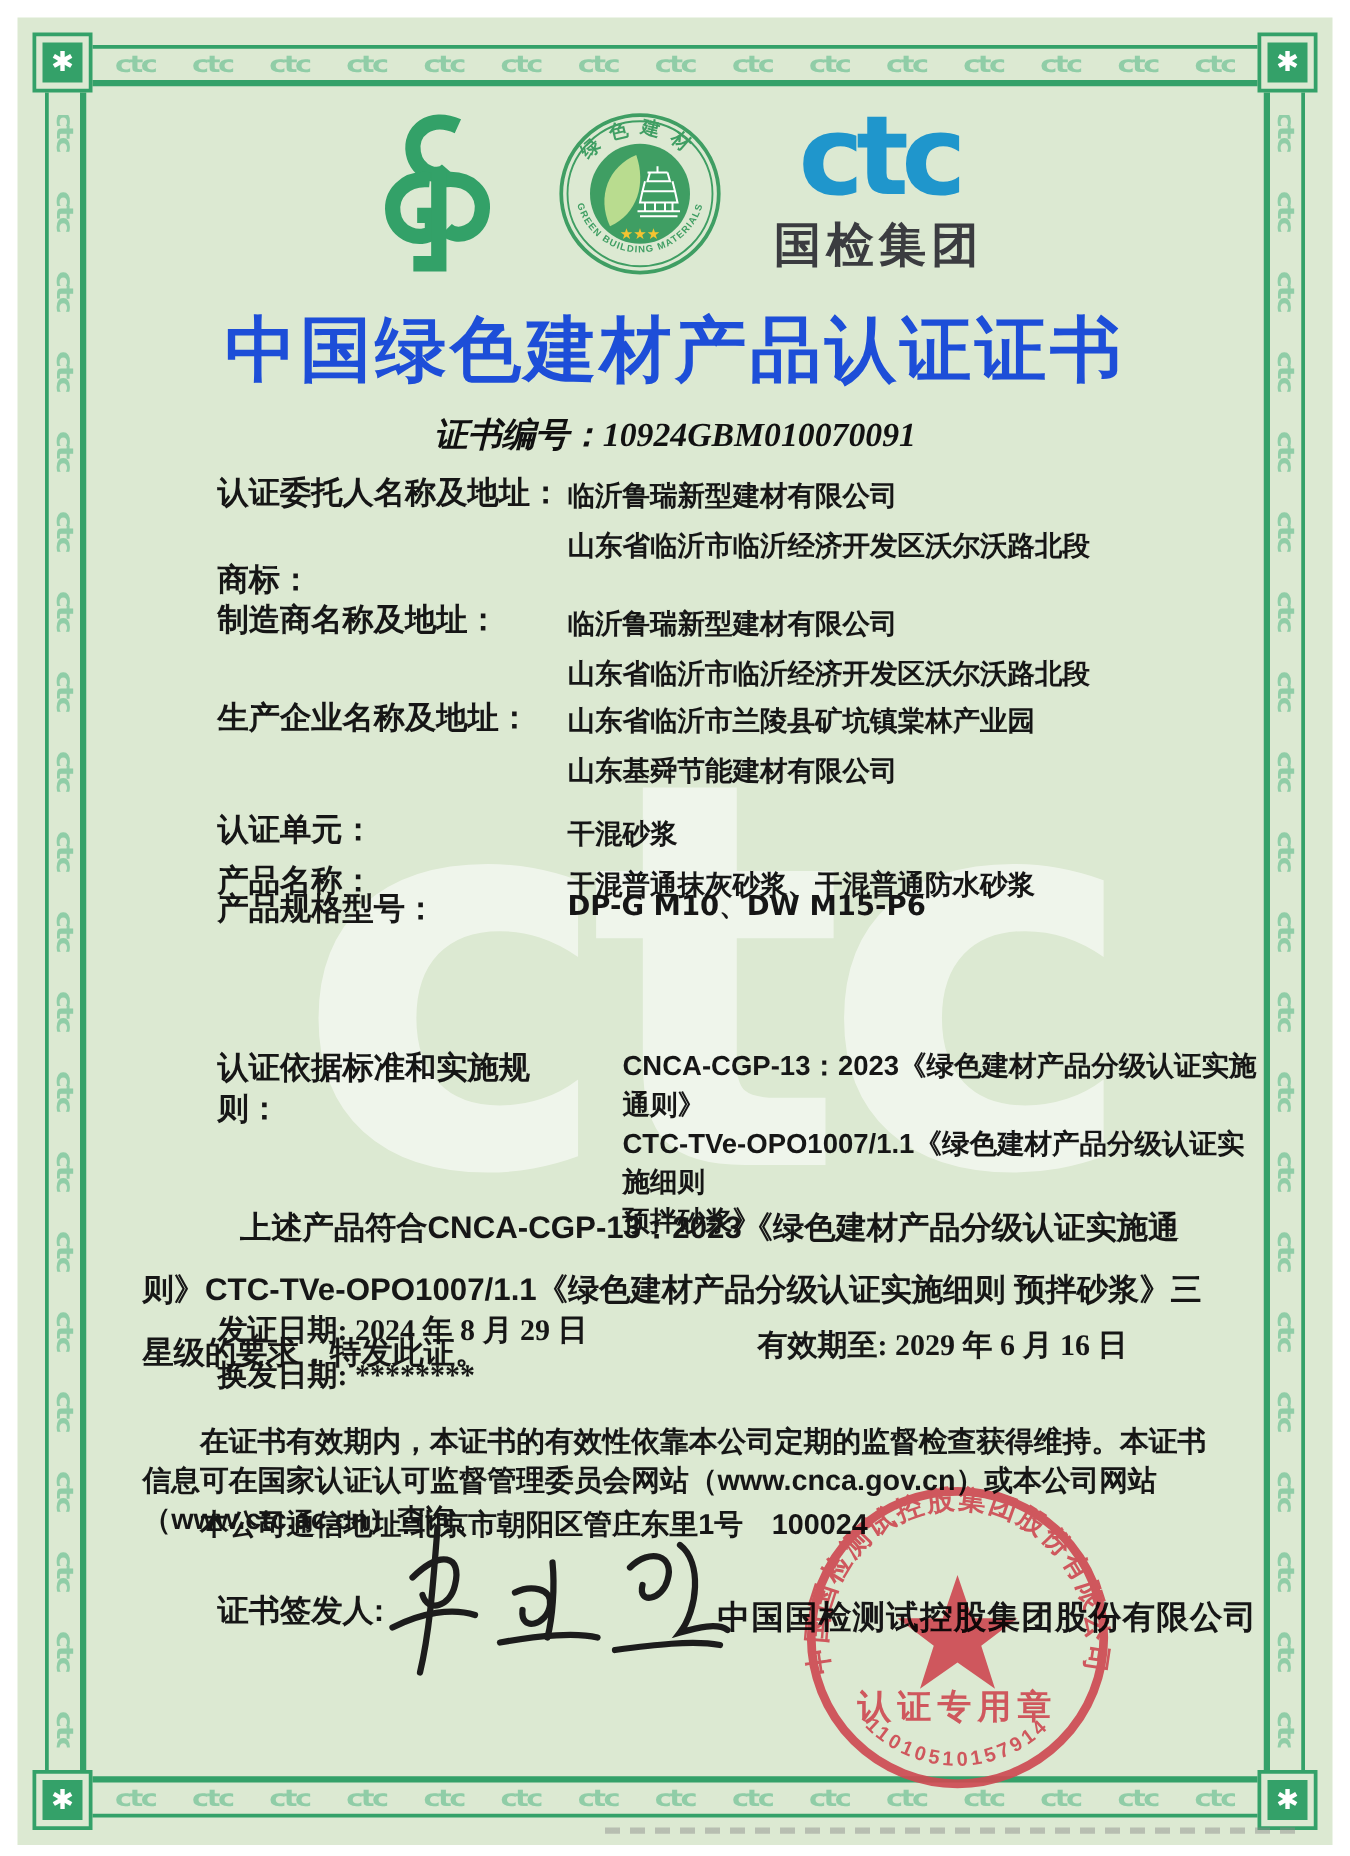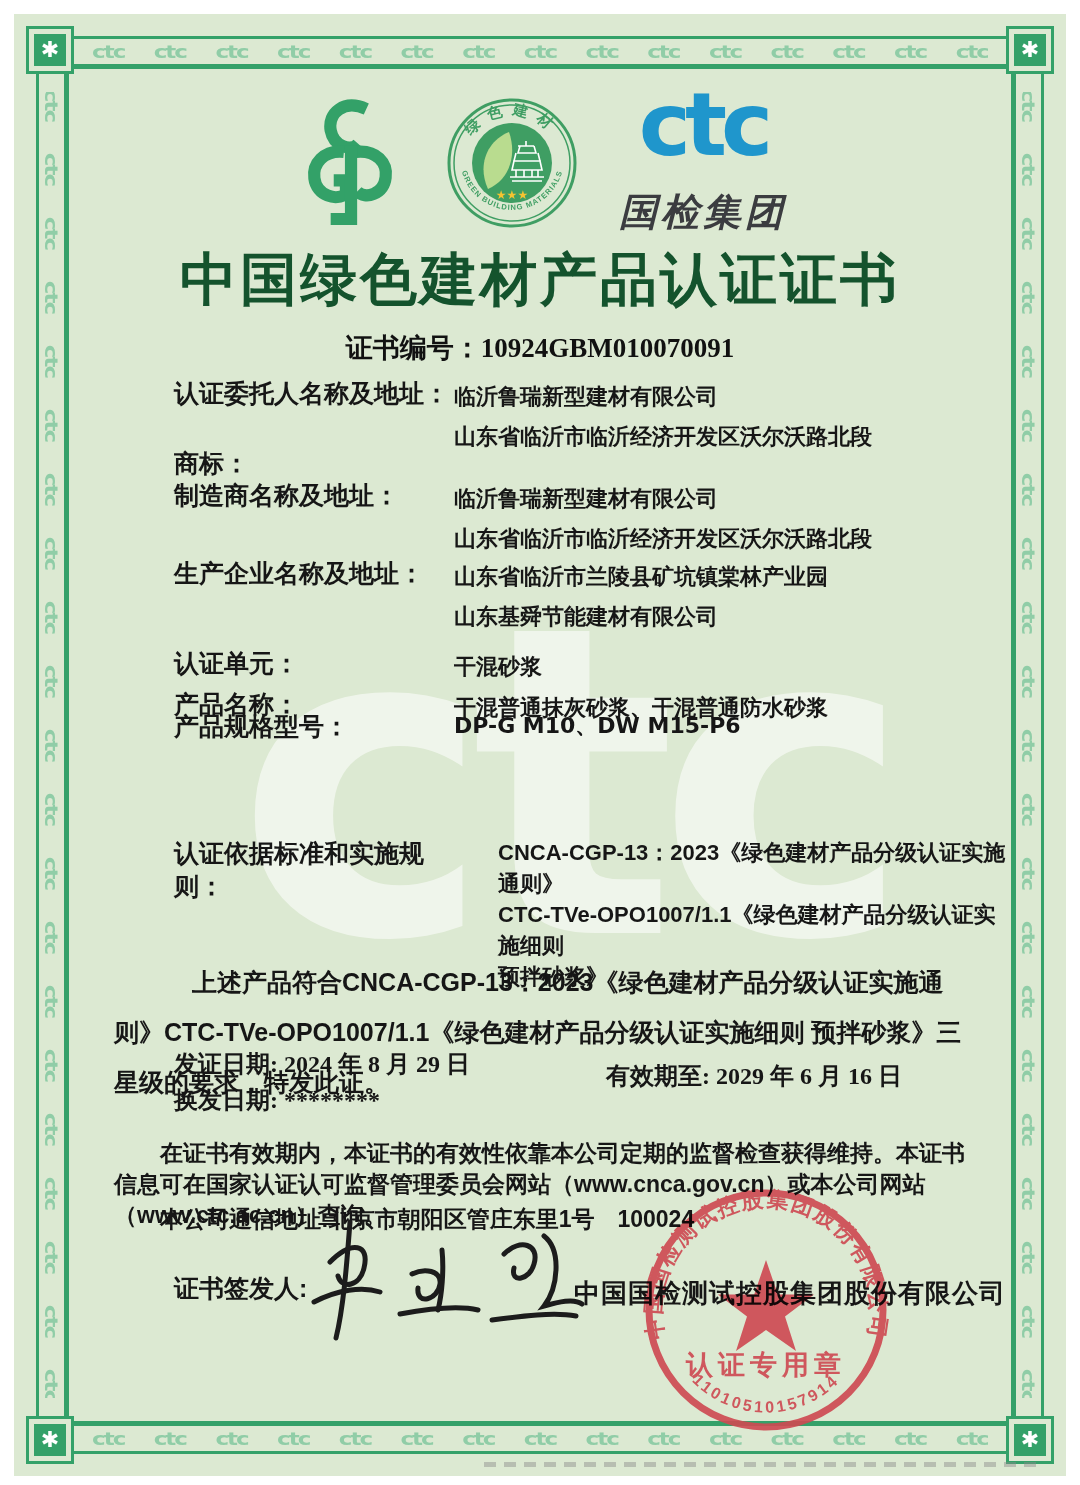--- a/index.html
+++ b/index.html
@@ -26,27 +26,27 @@
   .watermark { position:absolute; left:150px; top:520px; width:800px; text-align:center;
     font-family:"DejaVu Sans", sans-serif; font-weight:900; font-size:430px; letter-spacing:-20px;
     color:rgba(255,255,255,.55); z-index:1; user-select:none; }
 
   .content { position:absolute; inset:0; z-index:2; color:#161616; }
 
   
   .logos { position:absolute; top:74px; left:0; right:0; display:flex; justify-content:center; align-items:center; gap:40px; }
   .ctc-logo { text-align:center; }
   .ctc-word { font-family:"DejaVu Sans", sans-serif; font-weight:900; font-size:88px; line-height:.85; letter-spacing:-6px; color:#1f96cc; }
-  .ctc-sub  { margin-top:24px; font-weight:bold; font-size:38px; letter-spacing:4px; color:#3b3c40;font-style:italic; }
+  .ctc-sub  { margin-top:8px; font-weight:bold; font-size:38px; letter-spacing:4px; color:#3b3c40; }
 
   
   .title { position:absolute; top:228px; left:0; right:0; text-align:center;
-    font-family:"Liberation Serif", serif; font-weight:bold; font-size:57px; letter-spacing:3px; color:#14532d; }
+    font-family:"Liberation Serif", serif; font-weight:bold; font-size:57px; letter-spacing:3px; color:#1d4ed8; }
   .cert-no { position:absolute; top:316px; left:0; right:0; text-align:center;
-    font-family:"Liberation Serif", serif; font-weight:bold; font-size:27px; color:#111; }
+    font-family:"Liberation Serif", serif; font-weight:bold; font-size:27px; color:#111;font-style:italic; }
 
   
   .row { position:absolute; left:160px; right:50px; display:flex; }
   .lab { flex:none; width:280px; font-weight:bold; font-size:25px; }
   .val { font-weight:bold; font-size:22px; }
   .val div { line-height:40px; }
   .val-tight div { line-height:31px; }
   .mono { font-family:"DejaVu Sans", sans-serif; letter-spacing:0; }
 
   .r1 { top:363px; } .r2 { top:433px; } .r3 { top:465px; } .r4 { top:543px; }

